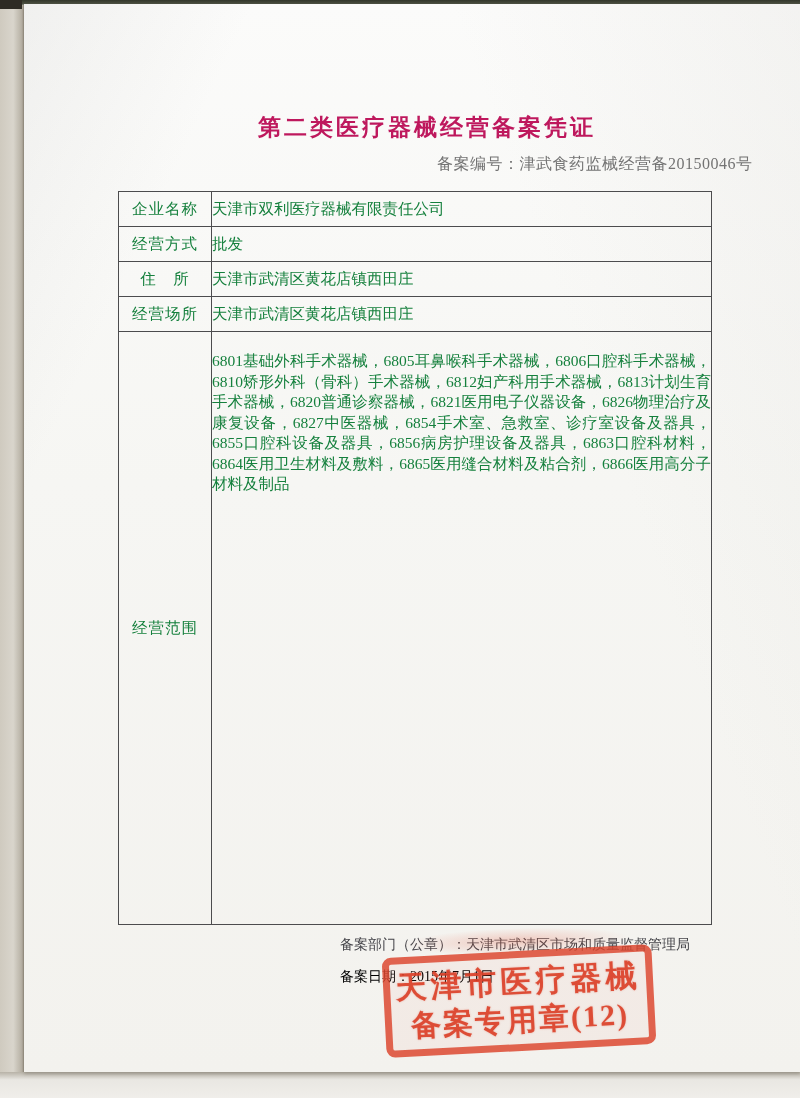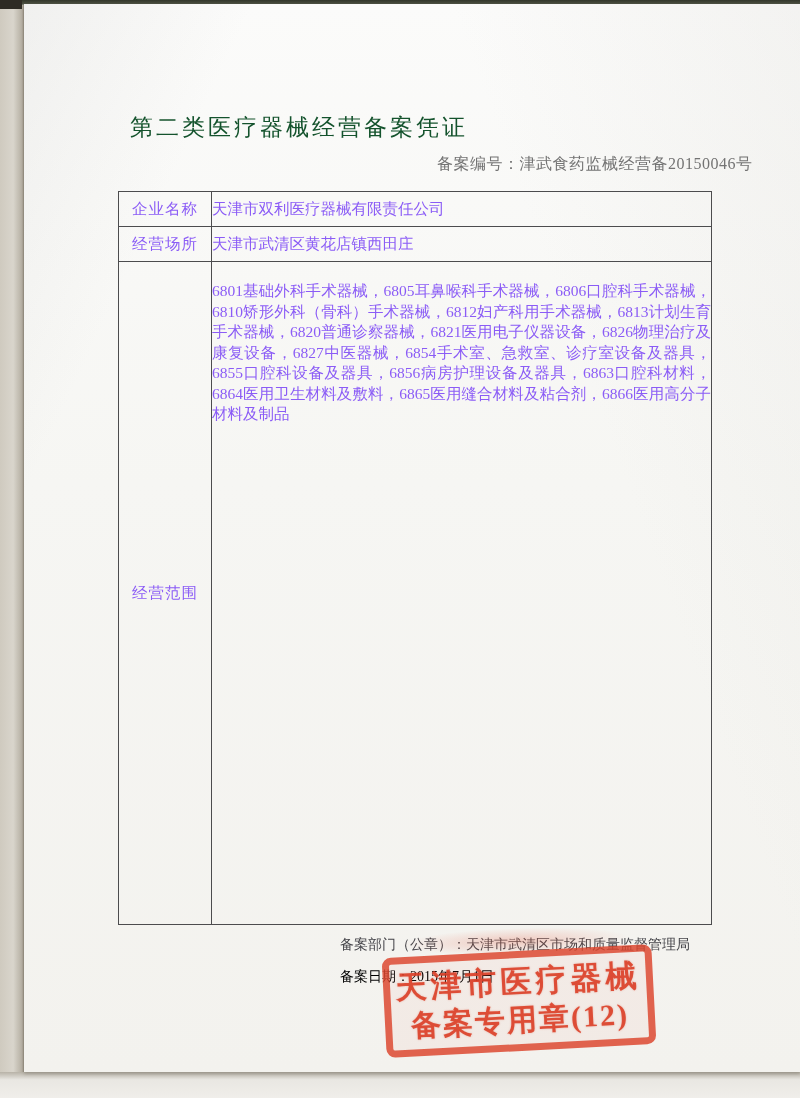--- a/index.html
+++ b/index.html
@@ -29,32 +29,32 @@
   .corner-mark{
     position:absolute;left:0;top:0;width:22px;height:9px;background:#2e2b24;
   }
   .bottom-strip{
     position:absolute;left:0;bottom:0;width:800px;height:26px;
     background:linear-gradient(180deg,#b7b2a7 0%,#e9e7e2 30%,#f0eeea 100%);
   }
   
   .title{
     position:absolute;left:130px;top:112px;width:594px;
-    font-size:23px;font-weight:normal;letter-spacing:3px;color:#14532d;
+    text-align:center;font-size:23px;font-weight:bold;letter-spacing:3px;color:#be185d;
   }
   .record-line{
     position:absolute;left:437px;top:154px;font-size:16px;color:#737373;letter-spacing:0.5px;
   }
   table.info{
     position:absolute;left:118px;top:191px;width:594px;height:734px;
     border-collapse:collapse;table-layout:fixed;
   }
   table.info td{
     border:1.5px solid #4c4c4e;
-    font-size:15.5px;color:#8b5cf6;
+    font-size:15.5px;color:#15803d;
     padding:0;
   }
   td.lab{
     width:92px;text-align:center;vertical-align:middle;
     letter-spacing:1px;font-weight:500;
   }
   td.val{
     padding-left:11px;padding-right:14px;vertical-align:middle;
   }
   tr.small{height:35px;}
@@ -95,20 +95,28 @@
 
 <div class="record-line"><span>备案编号：</span><span>津武食药监械经营备20150046号</span></div>
 
 <table class="info">
   <tbody>
       <tr class="small">
     <td class="lab">企业名称</td>
     <td class="val">天津市双利医疗器械有限责任公司</td>
   </tr>
   <tr class="small">
+    <td class="lab">经营方式</td>
+    <td class="val">批发</td>
+  </tr>
+  <tr class="small">
+    <td class="lab">住　所</td>
+    <td class="val">天津市武清区黄花店镇西田庄</td>
+  </tr>
+  <tr class="small">
     <td class="lab">经营场所</td>
     <td class="val">天津市武清区黄花店镇西田庄</td>
   </tr>
   <tr class="big">
     <td class="lab">经营范围</td>
     <td class="val">6801基础外科手术器械，6805耳鼻喉科手术器械，6806口腔科手术器械，6810矫形外科（骨科）手术器械，6812妇产科用手术器械，6813计划生育手术器械，6820普通诊察器械，6821医用电子仪器设备，6826物理治疗及康复设备，6827中医器械，6854手术室、急救室、诊疗室设备及器具，6855口腔科设备及器具，6856病房护理设备及器具，6863口腔科材料，6864医用卫生材料及敷料，6865医用缝合材料及粘合剂，6866医用高分子材料及制品</td>
   </tr>
 </tbody>
   </table>
 

